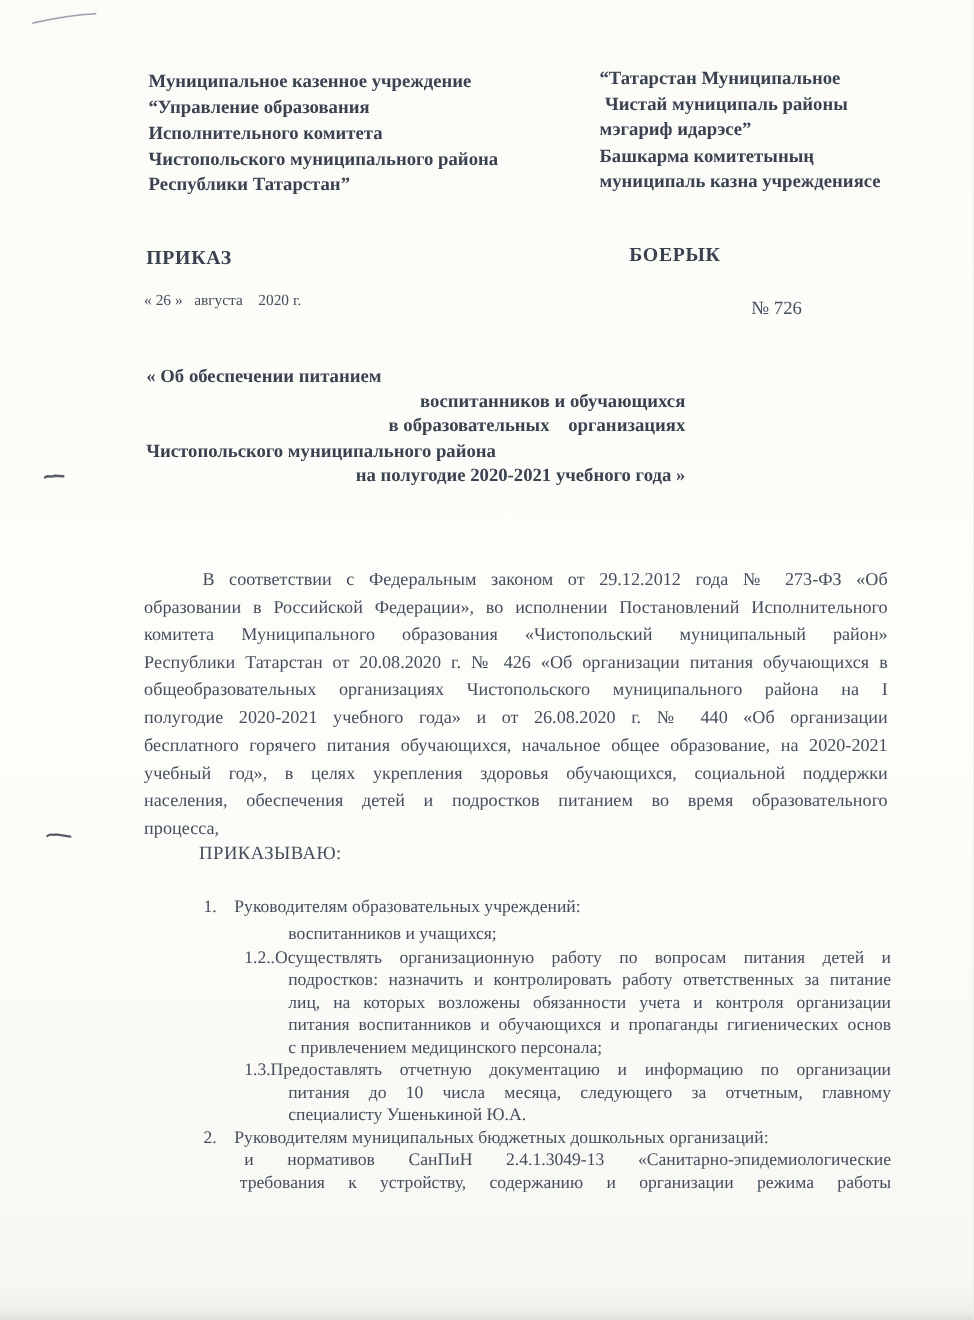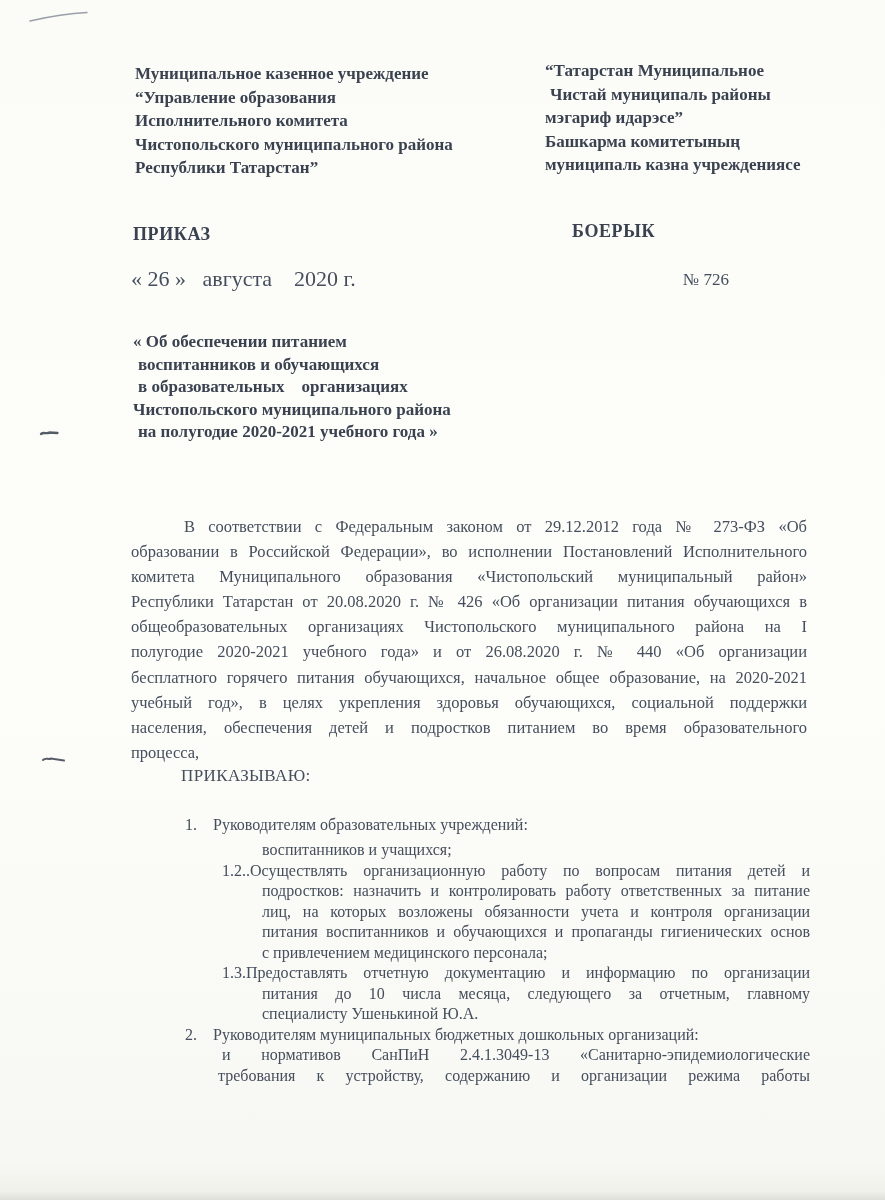--- a/index.html
+++ b/index.html
@@ -18,26 +18,26 @@
   .hdr { font-weight: bold; font-size: 17px; line-height: 23.5px; color: #3a4250; }
   .hdr-left  { left: 135px; top: 62px; width: 420px; }
   .hdr-right { left: 545px; top: 59px; width: 335px; }
   .pad5 { padding-left: 5px; }
 
   
   .orderword { font-weight: bold; font-size: 18px; color: #3a4250; letter-spacing: 0.6px; }
   .w-prikaz { left: 133px; top: 224px; }
   .w-boeryk { left: 572px; top: 221px; }
 
-  .date-line  { left: 131px; top: 266px; font-size: 22px; white-space: pre; }
+  .date-line  { left: 131px; top: 266px; font-size: 14px; white-space: pre; }
   .doc-number { left: 683px; top: 270px; font-size: 17px; }
 
   
   .subject { left: 133px; top: 331px; width: 490px; font-weight: bold; font-size: 17px; line-height: 22.5px; color: #3a4250; }
-  .subject .sm { padding-left: 5px; }
+  .subject .sm { padding-left: 5px; text-align: right; }
   .subject div { white-space: pre; }
 
   
   .intro { left: 131px; top: 517px; width: 676px; font-size: 16.5px; }
   .intro .il { height: 25.1px; }
   .intro .first { text-indent: 53px; }
 
   .jl { text-align: justify; text-align-last: justify; }
 
   .resolve { left: 181px; top: 766px; font-size: 17px; letter-spacing: 0.4px; }

